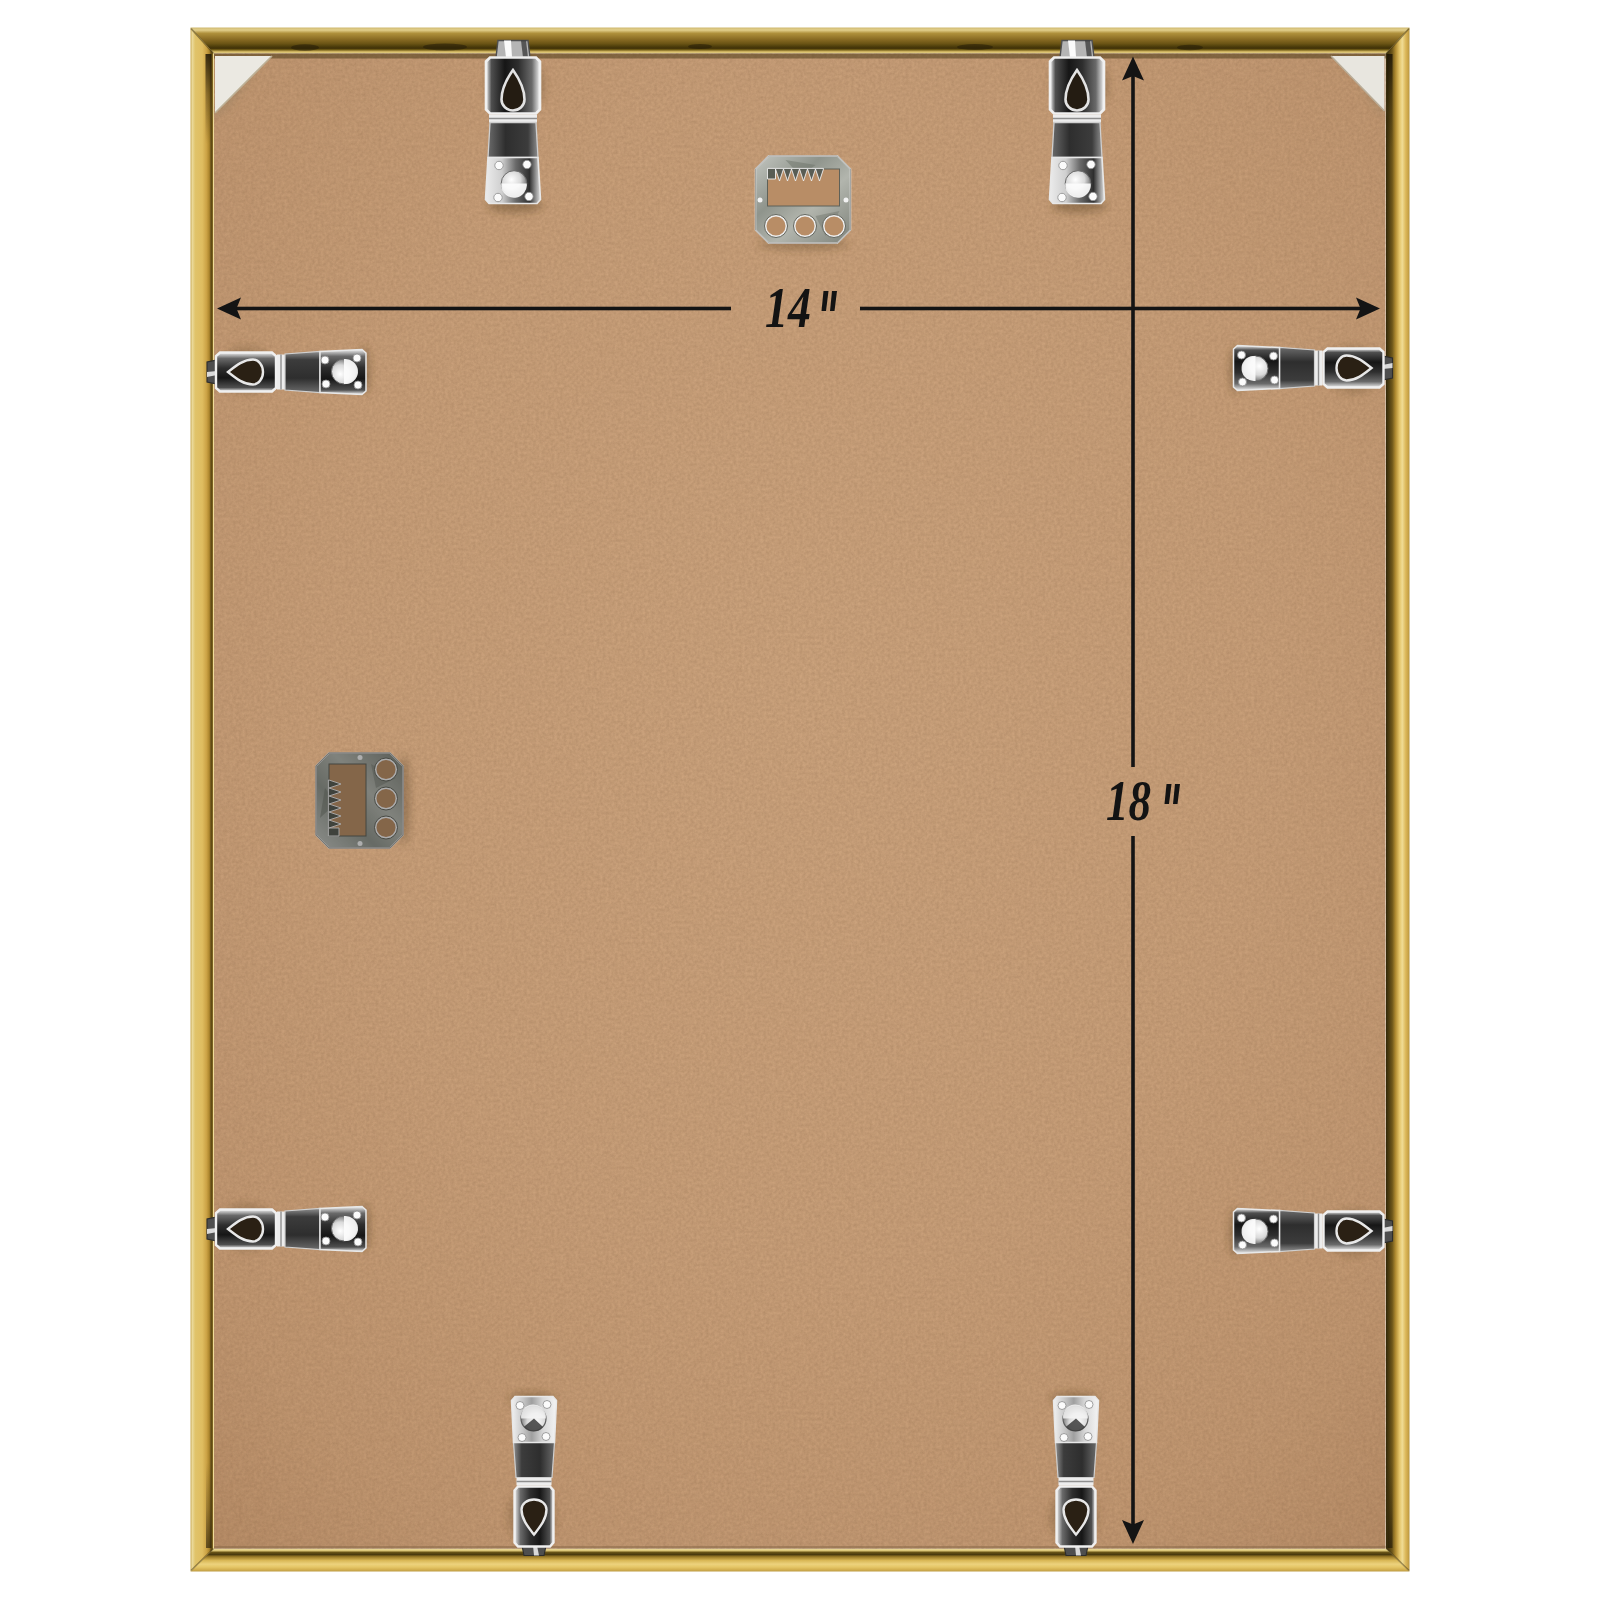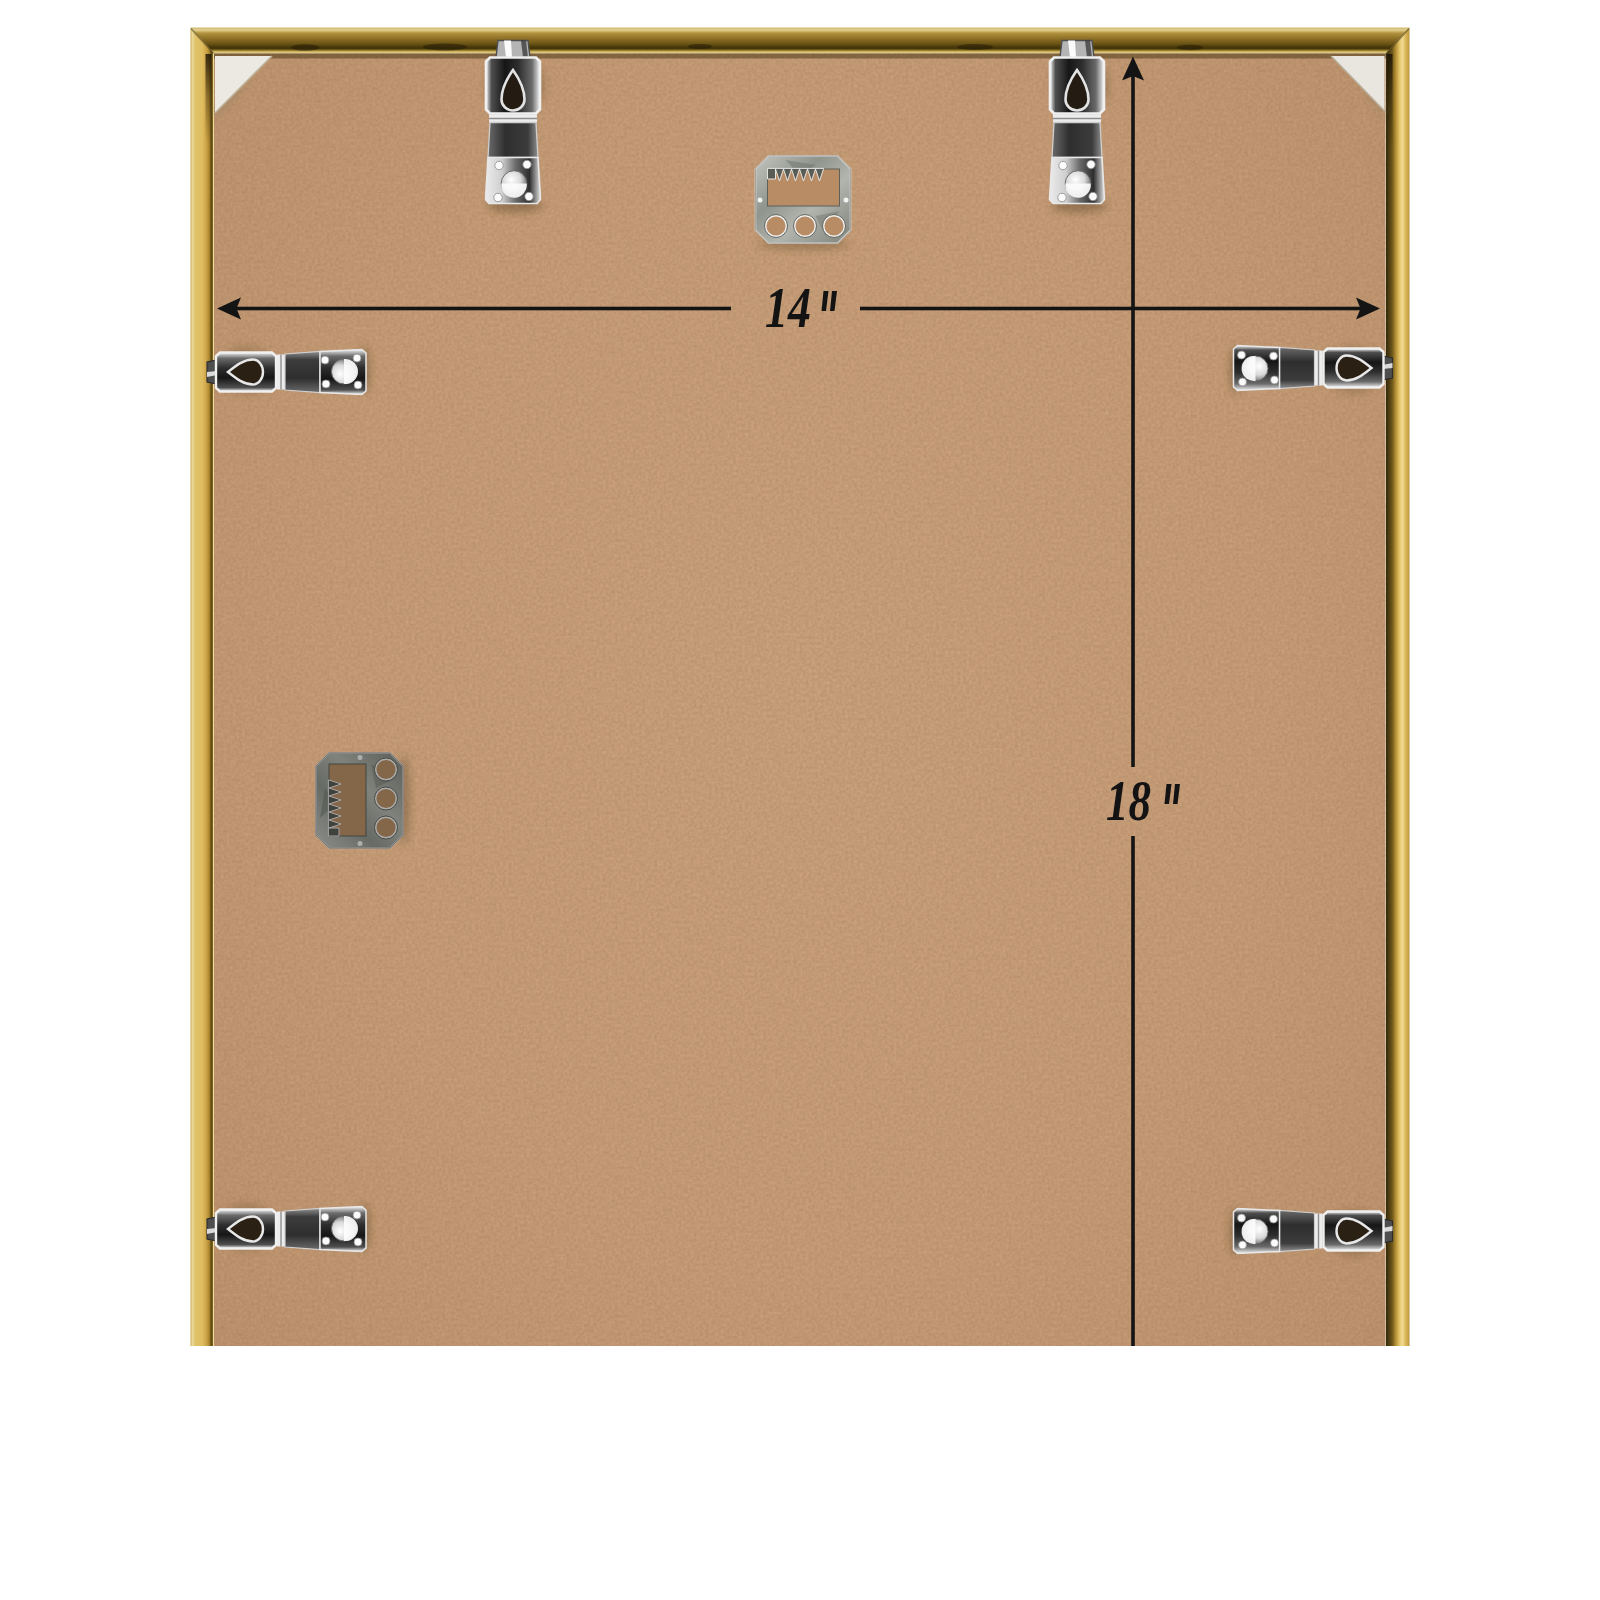--- a/index.html
+++ b/index.html
@@ -1,16 +1,16 @@
 <!DOCTYPE html>
 <html><head>
 <meta charset="utf-8">
 <style>
 html,body{margin:0;padding:0;background:#ffffff;}
-#stage{width:1600px;height:1346px;position:relative;font-family:"Liberation Serif",serif;}
+#stage{width:1600px;height:1600px;position:relative;font-family:"Liberation Serif",serif;}
 </style>
 </head>
 <body>
 <div id="stage">
 <svg width="1600" height="1600" viewBox="0 0 1600 1600" xmlns="http://www.w3.org/2000/svg">
 <defs>
 
 <linearGradient id="gTop" x1="0" y1="27.5" x2="0" y2="53.5" gradientUnits="userSpaceOnUse">
  <stop offset="0" stop-color="#cfb970"></stop>
  <stop offset="0.1" stop-color="#e2cf8c"></stop>

